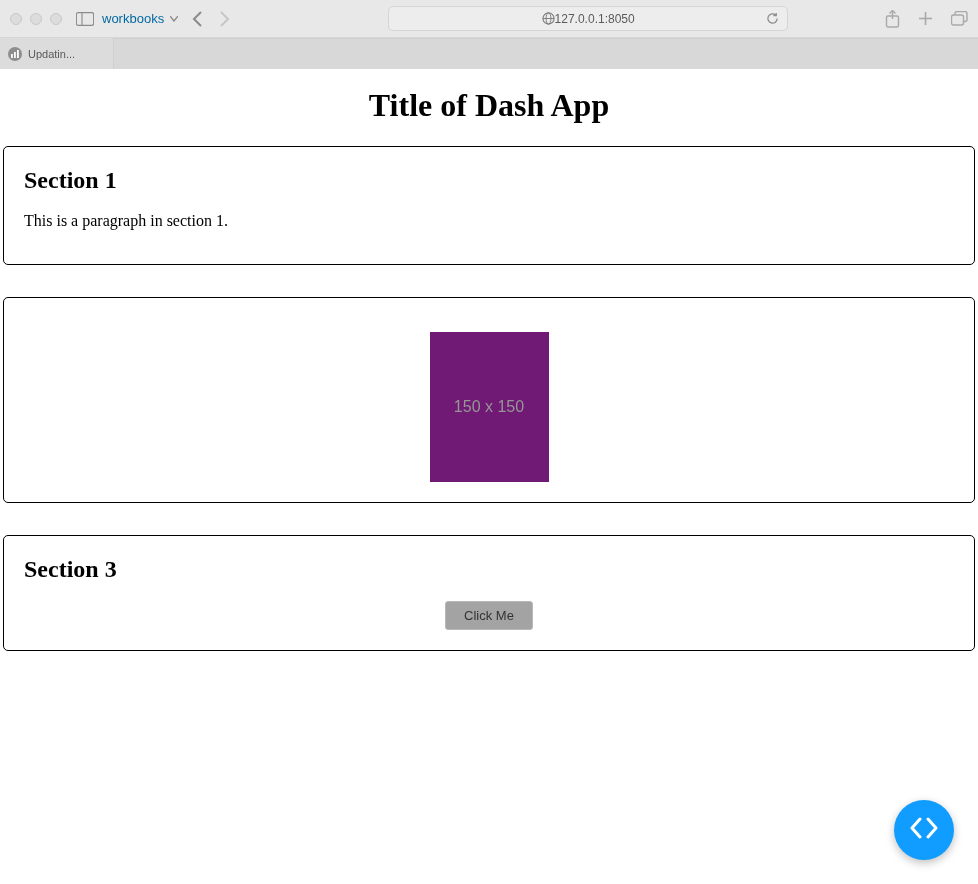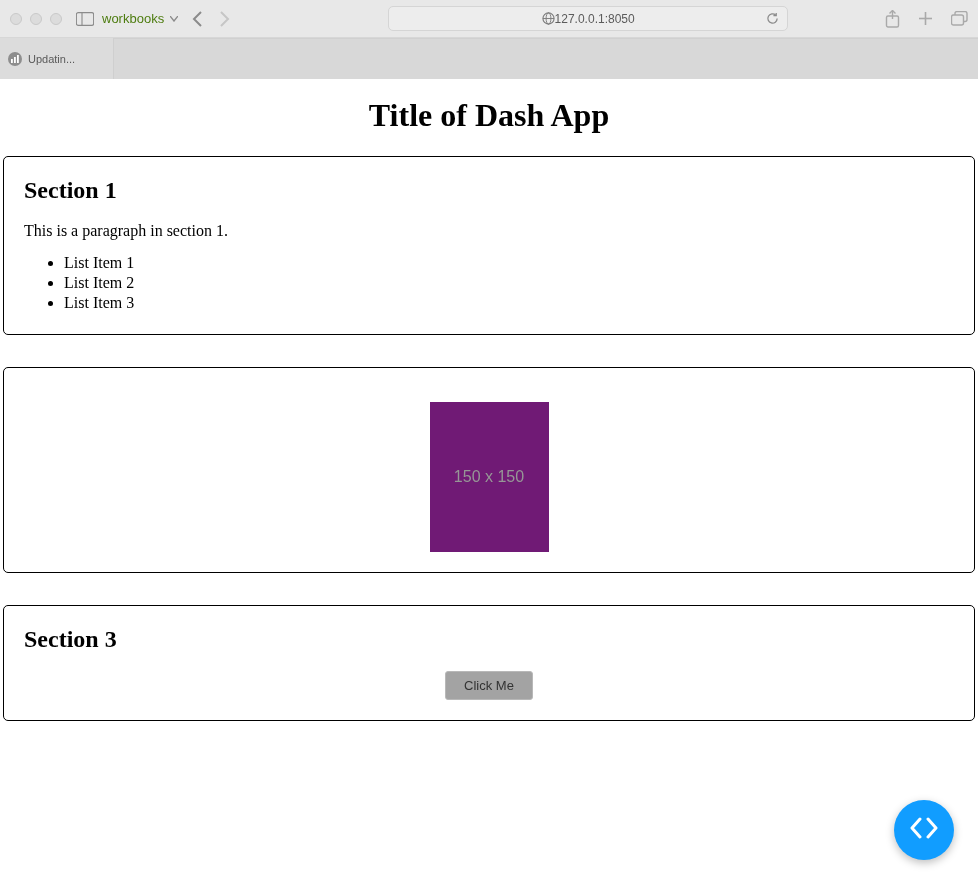--- a/index.html
+++ b/index.html
@@ -23,21 +23,21 @@
     }
     .traffic-lights { display: flex; gap: 8px; margin-right: 6px; }
     .traffic-light {
       width: 12px; height: 12px; border-radius: 50%;
       background: #dcdcdc; border: 1px solid #c9c9c9;
     }
     .toolbar-icon { color: #8b8b8b; display: flex; align-items: center; justify-content: center; }
     .sidebar-btn { width: 18px; height: 14px; }
     .bookmark-group {
       display: flex; align-items: center; gap: 6px;
-      color: #4d7c0f; font-size: 13px; margin-right: 6px;
+      color: #0369a1; font-size: 13px; margin-right: 6px;
     }
     .nav-arrows { display: flex; gap: 18px; margin-right: 30px; }
     .url-bar {
       flex: 0 0 400px;
       height: 25px;
       margin-left: 120px;
       background: #ededed;
       border: 1px solid #d5d5d5;
       border-radius: 5px;
       display: flex;
@@ -48,21 +48,21 @@
       font-size: 12px;
       color: #5b5b5b;
     }
     .url-bar .reload {
       position: absolute; right: 8px;
     }
     .right-tools { display: flex; gap: 18px; margin-left: auto; }
 
     
     .tab-bar {
-      height: 41px;
+      height: 31px;
       background: #f6f6f6;
       display: flex;
       align-items: stretch;
     }
     .tab {
       width: 114px;
       background: #dcdcdc;
       display: flex;
       align-items: center;
       padding: 0 8px;
@@ -242,25 +242,20 @@
   </div>
   <div class="tab-rest"></div>
 </div>
 
 <div class="page">
   <h1 class="page-title">Title of Dash App</h1>
 
   <div class="section">
     <h2>Section 1</h2>
     <p>This is a paragraph in section 1.</p>
-    <ul>
-      <li>List Item 1</li>
-      <li>List Item 2</li>
-      <li>List Item 3</li>
-    </ul>
   </div>
 
   <div class="section">
     <div class="placeholder-img">
       <span>150 x 150</span>
     </div>
   </div>
 
   <div class="section">
     <h2>Section 3</h2>

